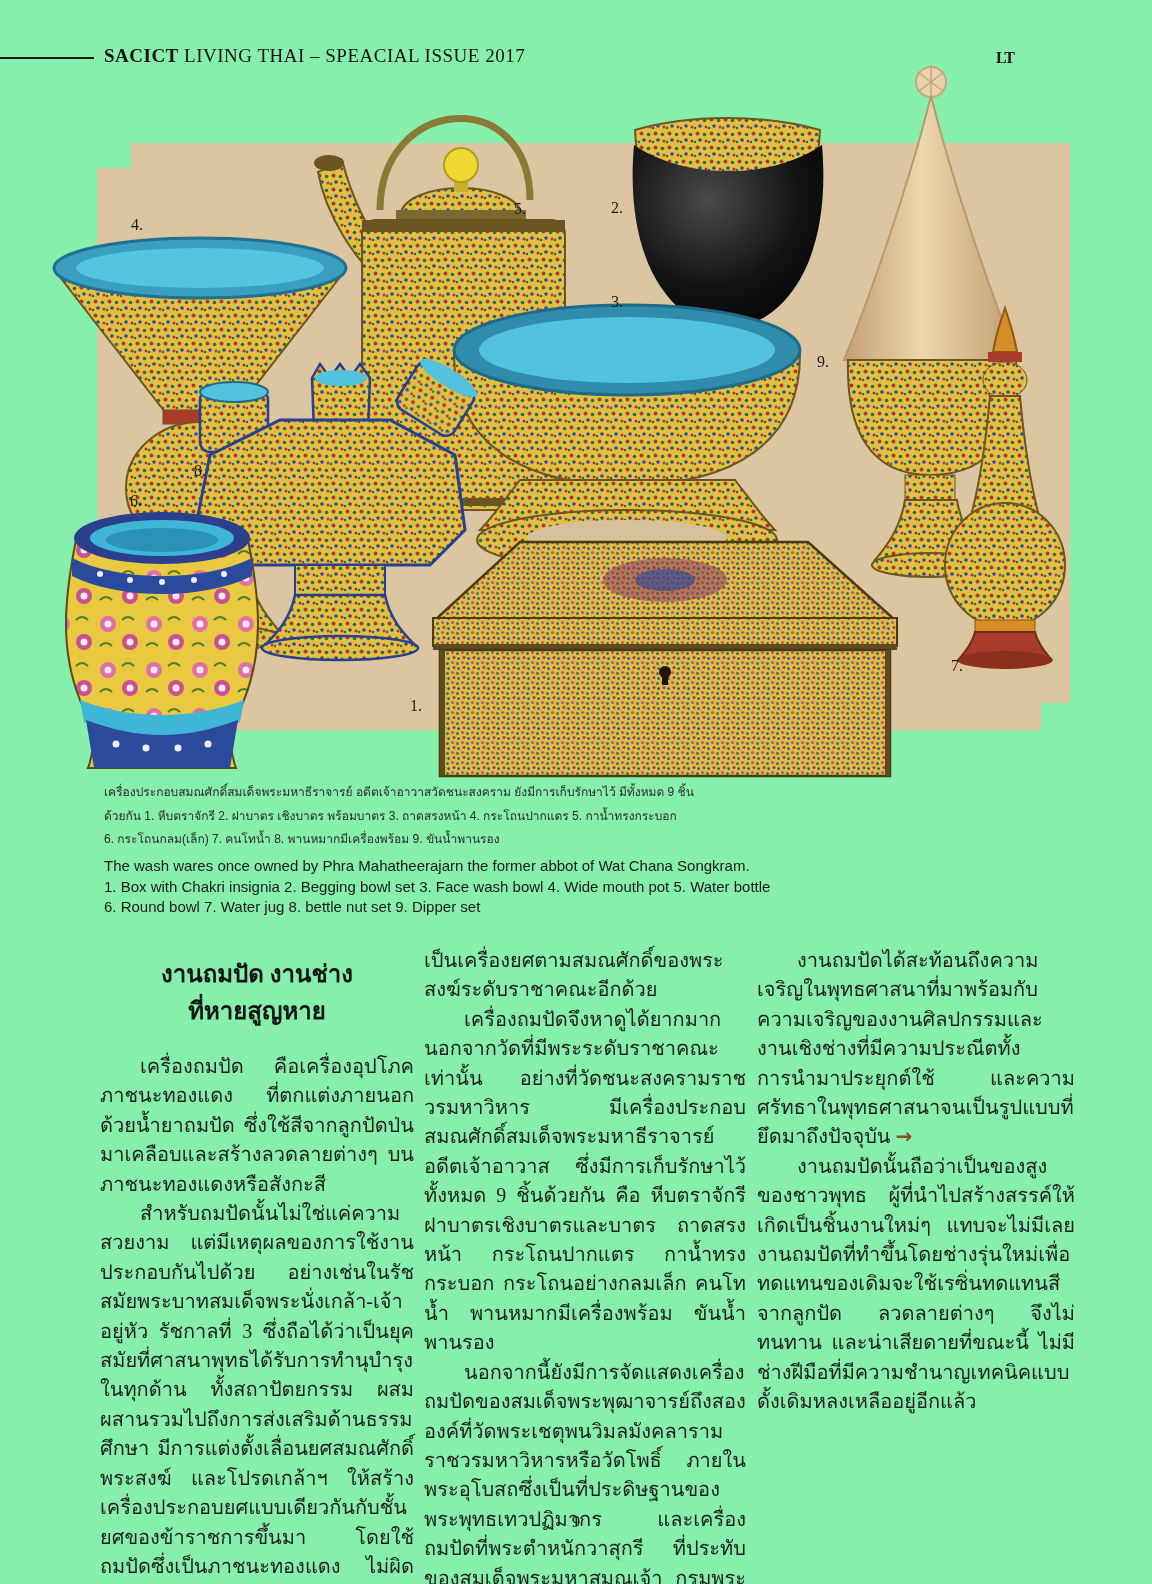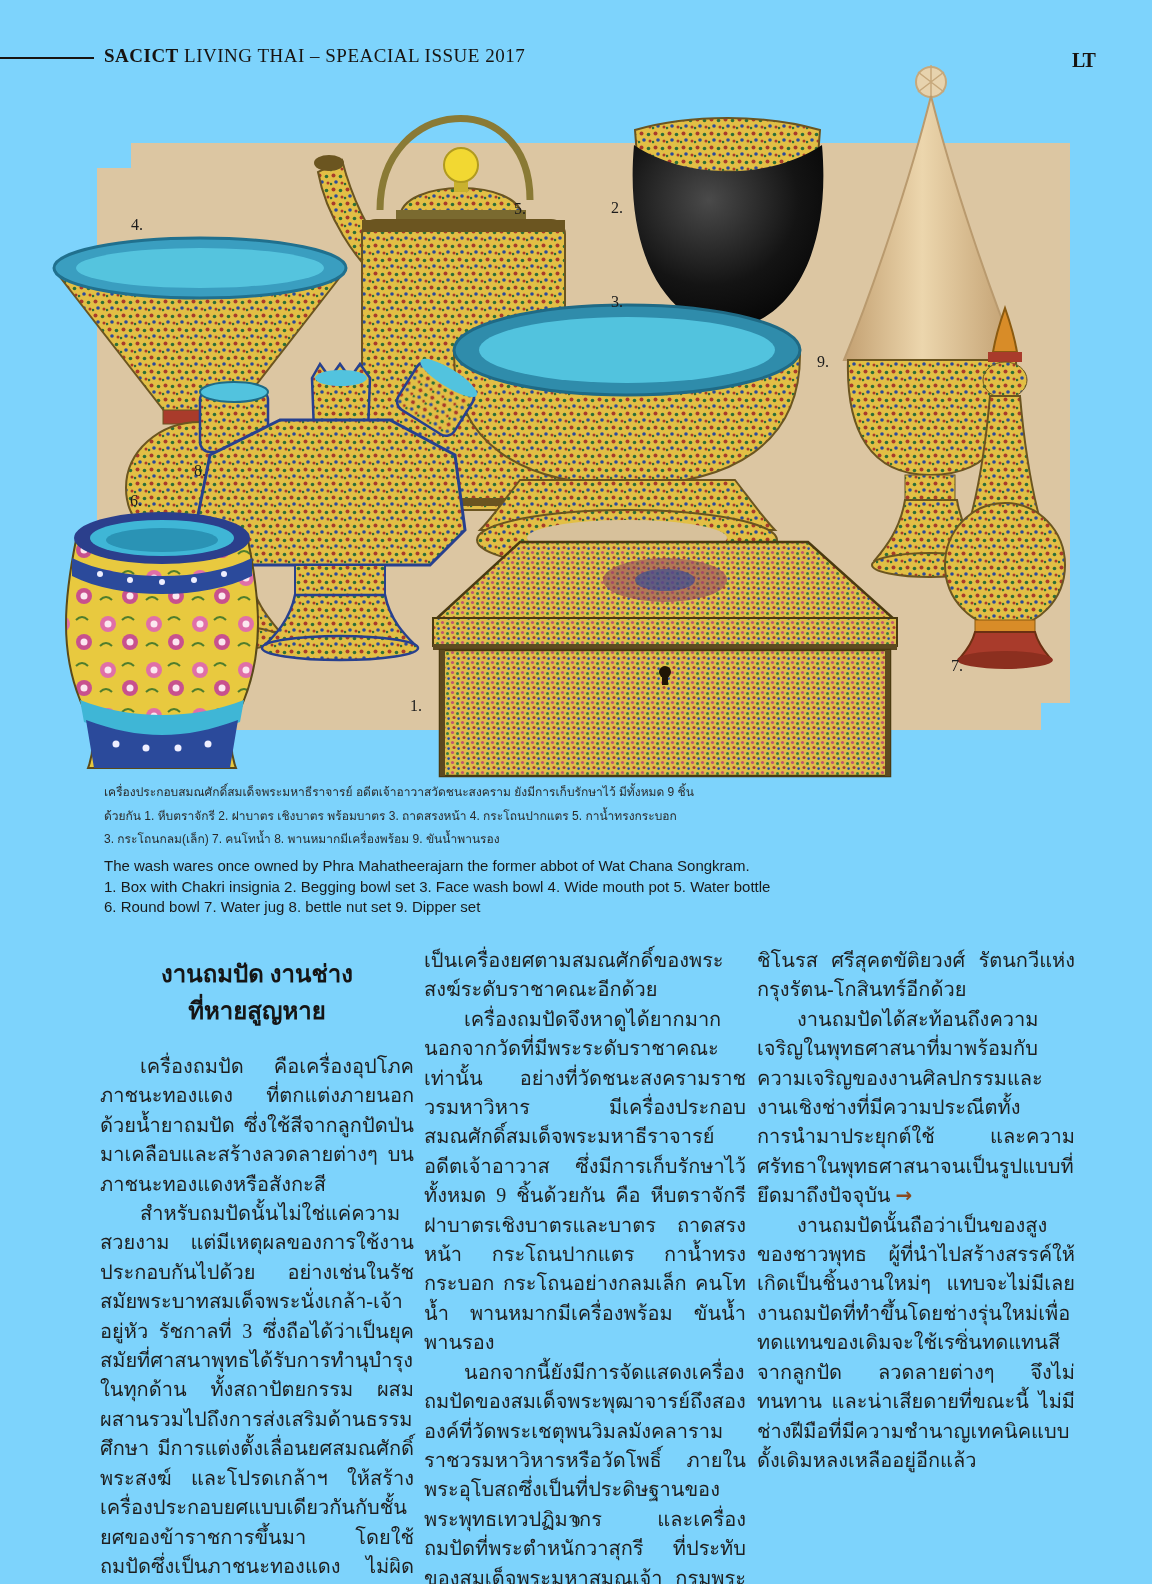--- a/index.html
+++ b/index.html
@@ -1,21 +1,21 @@
 <!DOCTYPE html>
 <html><head>
 <meta charset="utf-8">
 <style>
   html,body{margin:0;padding:0;}
-  .page{position:relative;width:1152px;height:1584px;background:#7dd3fc;overflow:hidden;
+  .page{position:relative;width:1152px;height:1584px;background:#86efac;overflow:hidden;
         font-family:"Liberation Serif",serif;color:#1f1f1f;}
   .hdr-rule{position:absolute;left:0;top:57px;width:94px;height:2px;background:#171310;}
   .hdr-title{position:absolute;left:104px;top:45px;font-size:19px;letter-spacing:.5px;color:#171310;white-space:nowrap;}
   .hdr-title .b{font-weight:bold;}
-  .lt-logo{position:absolute;left:1072px;top:49px;font-size:20px;font-weight:bold;letter-spacing:-1px;color:#171310;}
+  .lt-logo{position:absolute;left:996px;top:49px;font-size:16px;font-weight:bold;letter-spacing:-1px;color:#171310;}
   .collage{position:absolute;left:50px;top:60px;width:1030px;height:720px;}
   .tan{position:absolute;background:#dcc6a2;}
   .tanA{left:81px;top:83px;width:939px;height:560px;}
   .tanB{left:47px;top:108px;width:944px;height:562px;}
   .collage svg{position:absolute;left:0;top:0;}
   .num{position:absolute;font-size:16px;color:#1c1c1c;font-family:"Liberation Serif",serif;}
   .cap-th{position:absolute;left:104px;top:781px;width:920px;font-family:"Liberation Sans",sans-serif;
           font-size:12px;line-height:23.5px;color:#2a2a2a;}
   .cap-en{position:absolute;left:104px;top:856px;width:920px;font-family:"Liberation Sans",sans-serif;
           font-size:15px;line-height:20.5px;color:#1a1a1a;}
@@ -198,21 +198,21 @@
     <div class="num" style="left:464px;top:140px">5.</div>
     <div class="num" style="left:80px;top:432px">6.</div>
     <div class="num" style="left:901px;top:597px">7.</div>
     <div class="num" style="left:144px;top:402px">8.</div>
     <div class="num" style="left:767px;top:293px">9.</div>
   </div>
 
   <div class="cap-th">
     <div>เครื่องประกอบสมณศักดิ์สมเด็จพระมหาธีราจารย์ อดีตเจ้าอาวาสวัดชนะสงคราม ยังมีการเก็บรักษาไว้ มีทั้งหมด 9 ชิ้น</div>
     <div>ด้วยกัน 1. หีบตราจักรี 2. ฝาบาตร เชิงบาตร พร้อมบาตร 3. ถาดสรงหน้า 4. กระโถนปากแตร 5. กาน้ำทรงกระบอก</div>
-    <div>3. กระโถนกลม(เล็ก) 7. คนโทน้ำ 8. พานหมากมีเครื่องพร้อม 9. ขันน้ำพานรอง</div>
+    <div>6. กระโถนกลม(เล็ก) 7. คนโทน้ำ 8. พานหมากมีเครื่องพร้อม 9. ขันน้ำพานรอง</div>
   </div>
 
   <div class="cap-en">
     <div>The wash wares once owned by Phra Mahatheerajarn the former abbot of Wat Chana Songkram.</div>
     <div>1. Box with Chakri insignia 2. Begging bowl set 3. Face wash bowl 4. Wide mouth pot 5. Water bottle</div>
     <div>6. Round bowl 7. Water jug 8. bettle nut set 9. Dipper set</div>
   </div>
 
   <div class="col col1">
     <div class="art-title">
@@ -223,20 +223,19 @@
     <p class="indent">สำหรับถมปัดนั้นไม่ใช่แค่ความสวยงาม แต่มีเหตุผลของการใช้งานประกอบกันไปด้วย อย่างเช่นในรัชสมัยพระบาทสมเด็จพระนั่งเกล้า-เจ้าอยู่หัว รัชกาลที่ 3 ซึ่งถือได้ว่าเป็นยุคสมัยที่ศาสนาพุทธได้รับการทำนุบำรุงในทุกด้าน ทั้งสถาปัตยกรรม ผสมผสานรวมไปถึงการส่งเสริมด้านธรรมศึกษา มีการแต่งตั้งเลื่อนยศสมณศักดิ์พระสงฆ์ และโปรดเกล้าฯ ให้สร้างเครื่องประกอบยศแบบเดียวกันกับชั้นยศของข้าราชการขึ้นมา โดยใช้ถมปัดซึ่งเป็นภาชนะทองแดง ไม่ผิดตามพระวินัยสงฆ์ และ</p>
   </div>
 
   <div class="col col2">
     <p>เป็นเครื่องยศตามสมณศักดิ์ของพระสงฆ์ระดับราชาคณะอีกด้วย</p>
     <p class="indent">เครื่องถมปัดจึงหาดูได้ยากมากนอกจากวัดที่มีพระระดับราชาคณะเท่านั้น อย่างที่วัดชนะสงครามราชวรมหาวิหาร มีเครื่องประกอบสมณศักดิ์สมเด็จพระมหาธีราจารย์ อดีตเจ้าอาวาส ซึ่งมีการเก็บรักษาไว้ทั้งหมด 9 ชิ้นด้วยกัน คือ หีบตราจักรี ฝาบาตรเชิงบาตรและบาตร ถาดสรงหน้า กระโถนปากแตร กาน้ำทรงกระบอก กระโถนอย่างกลมเล็ก คนโทน้ำ พานหมากมีเครื่องพร้อม ขันน้ำพานรอง</p>
     <p class="indent">นอกจากนี้ยังมีการจัดแสดงเครื่องถมปัดของสมเด็จพระพุฒาจารย์ถึงสององค์ที่วัดพระเชตุพนวิมลมังคลารามราชวรมหาวิหารหรือวัดโพธิ์ ภายในพระอุโบสถซึ่งเป็นที่ประดิษฐานของพระพุทธเทวปฏิมากร และเครื่องถมปัดที่พระตำหนักวาสุกรี ที่ประทับของสมเด็จพระมหาสมณเจ้า กรมพระปรมานุชิต-</p>
   </div>
 
   <div class="col col3">
-    <p>ชิโนรส ศรีสุคตขัติยวงศ์ รัตนกวีแห่งกรุงรัตน-โกสินทร์อีกด้วย</p>
     <p class="indent"><span>งานถมปัดได้สะท้อนถึงความเจริญในพุทธศาสนาที่มาพร้อมกับความเจริญของงานศิลปกรรมและงานเชิงช่างที่มีความประณีตทั้งการนำมาประยุกต์ใช้ และความศรัทธาในพุทธศาสนาจนเป็นรูปแบบที่ยึดมาถึงปัจจุบัน </span><span class="arrow">→</span></p>
     <p class="indent">งานถมปัดนั้นถือว่าเป็นของสูงของชาวพุทธ ผู้ที่นำไปสร้างสรรค์ให้เกิดเป็นชิ้นงานใหม่ๆ แทบจะไม่มีเลย งานถมปัดที่ทำขึ้นโดยช่างรุ่นใหม่เพื่อทดแทนของเดิมจะใช้เรซิ่นทดแทนสีจากลูกปัด ลวดลายต่างๆ จึงไม่ทนทาน และน่าเสียดายที่ขณะนี้ ไม่มีช่างฝีมือที่มีความชำนาญเทคนิคแบบดั้งเดิมหลงเหลืออยู่อีกแล้ว</p>
   </div>
 
   <div class="pgnum">9</div>
 
 </div>
 
 </body></html>

